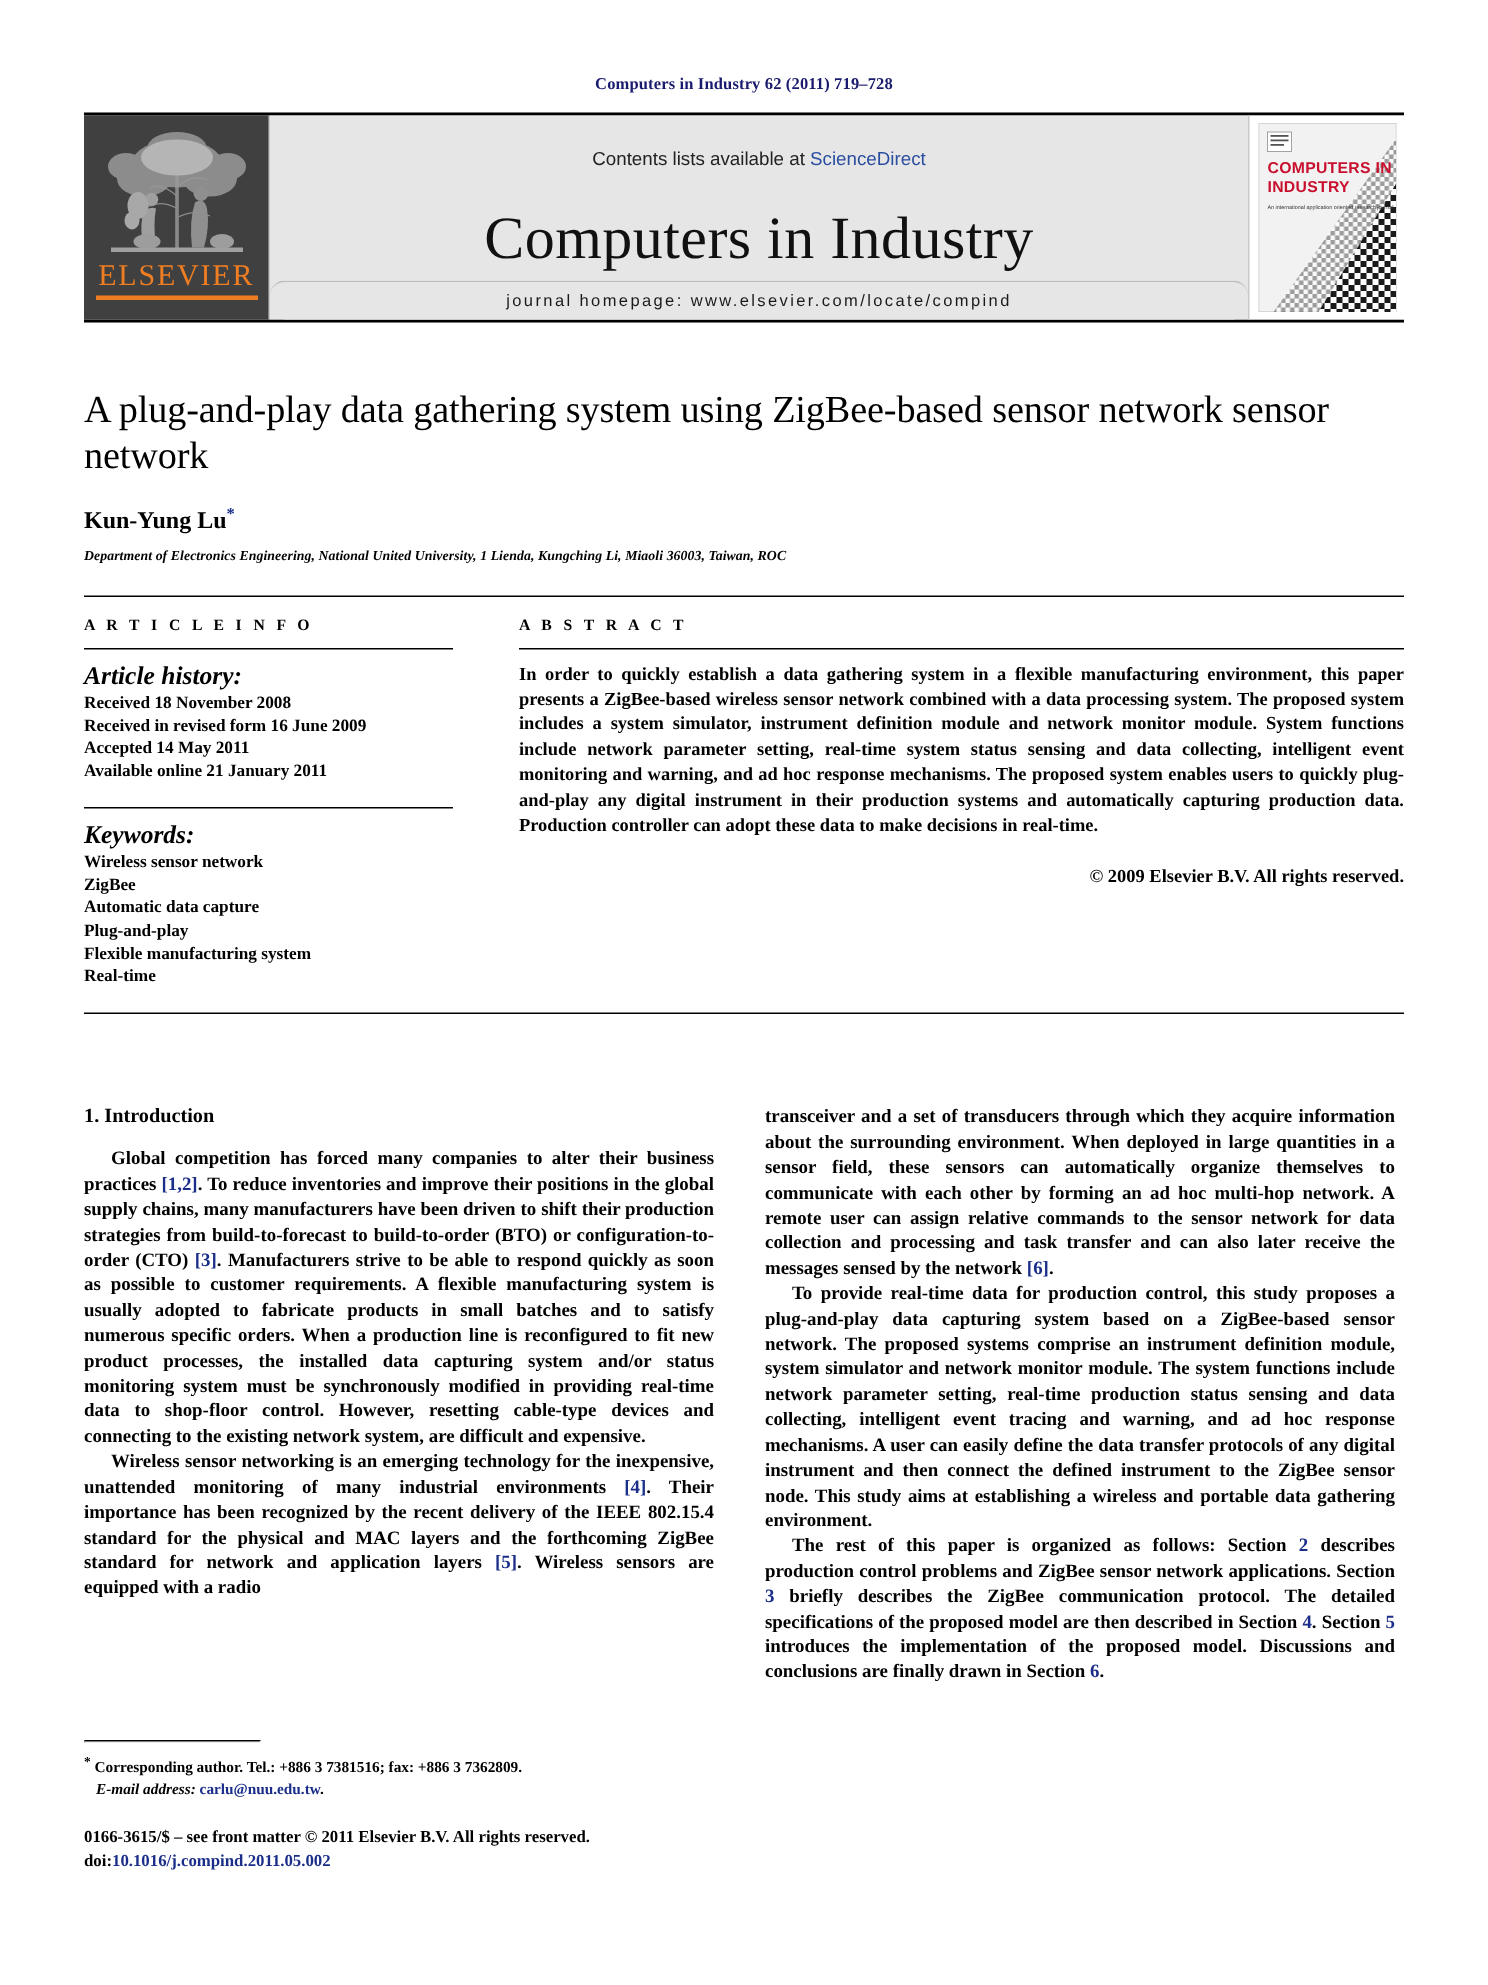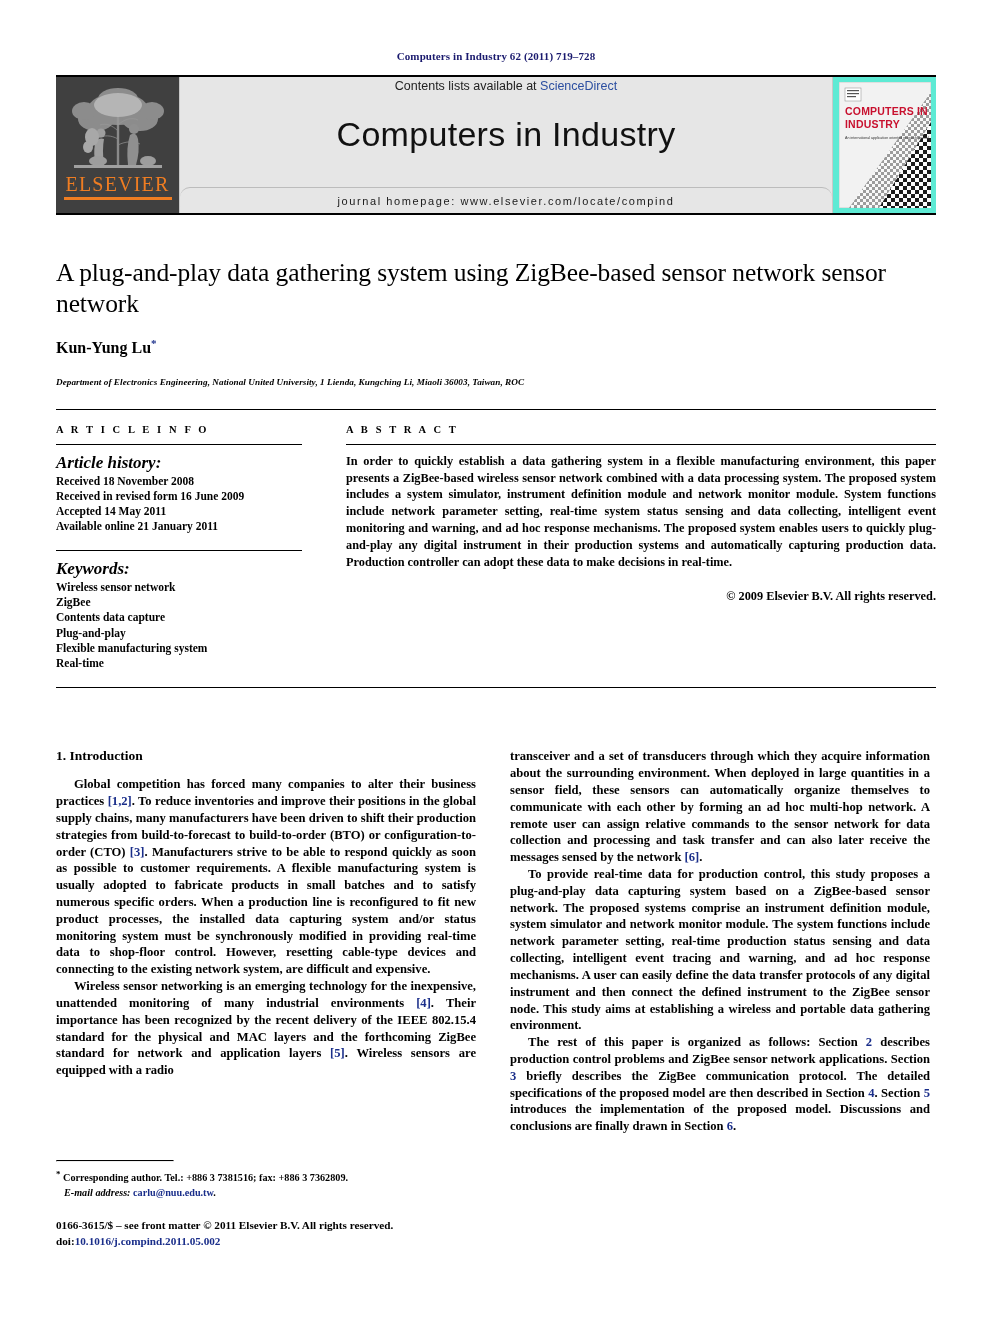--- a/index.html
+++ b/index.html
@@ -76,34 +76,34 @@
     margin-top: 3px;
   }
 
   .masthead-center {
     flex: 1;
     background: #e6e6e6;
     display: flex;
     flex-direction: column;
     align-items: center;
     justify-content: flex-start;
-    padding-top: 2px;
+    padding-top: 22px;
     position: relative;
   }
   .contents-line {
     font-family: "Liberation Sans", sans-serif;
     font-size: 12.5px;
     color: #222;
   }
   .contents-line .sd {
     color: #2b4ea0;
   }
   .journal-name {
-    font-family: Liberation Sans, sans-serif;
-    font-size: 34px;
+    font-family: Liberation Serif, serif;
+    font-size: 40px;
     color: #111;
     margin-top: 22px;
     letter-spacing: 0.3px;
   }
   .homepage-bar {
     position: absolute;
     left: 0;
     right: 0;
     bottom: 0;
     height: 26px;
@@ -113,21 +113,21 @@
     align-items: center;
     justify-content: center;
     font-family: "Liberation Sans", sans-serif;
     font-size: 11px;
     letter-spacing: 1.6px;
     color: #1a1a1a;
     border-radius: 10px;
   }
   .masthead-cover {
     width: 104px;
-    background: #5eead4;
+    background: #ffffff;
     border-left: 1px solid #c9c9c9;
     display: flex;
     align-items: center;
     justify-content: center;
   }
   .cover-art {
     width: 92px;
     height: 126px;
     display: block;
   }
@@ -155,21 +155,21 @@
   .authors sup {
     color: #1a2e8a;
     font-size: 11px;
     vertical-align: super;
   }
   .affiliation {
     font-family: "Liberation Serif", serif;
     font-style: italic;
     font-weight: bold;
     font-size: 9.2px;
-    margin-top: 19px;
+    margin-top: 7px;
     color: #000;
     letter-spacing: 0.05px;
   }
 
   
   .panel {
     margin: 22px 56px 0 56px;
     border-top: 1.5px solid #000;
     border-bottom: 1.5px solid #000;
     display: flex;
@@ -418,21 +418,21 @@
         <div>Received in revised form 16 June 2009</div>
         <div>Accepted 14 May 2011</div>
         <div>Available online 21 January 2011</div>
       </div>
       <div class="kw-block">
         <hr class="hr-thin">
         <div class="info-label">Keywords:</div>
         <div class="info-line">
           <div>Wireless sensor network</div>
           <div>ZigBee</div>
-          <div>Contents data capture</div>
+          <div>Automatic data capture</div>
           <div>Plug-and-play</div>
           <div>Flexible manufacturing system</div>
           <div>Real-time</div>
         </div>
       </div>
     </div>
 
     <div class="panel-right">
       <div class="sec-head">A B S T R A C T</div>
       <hr class="hr-thin">

